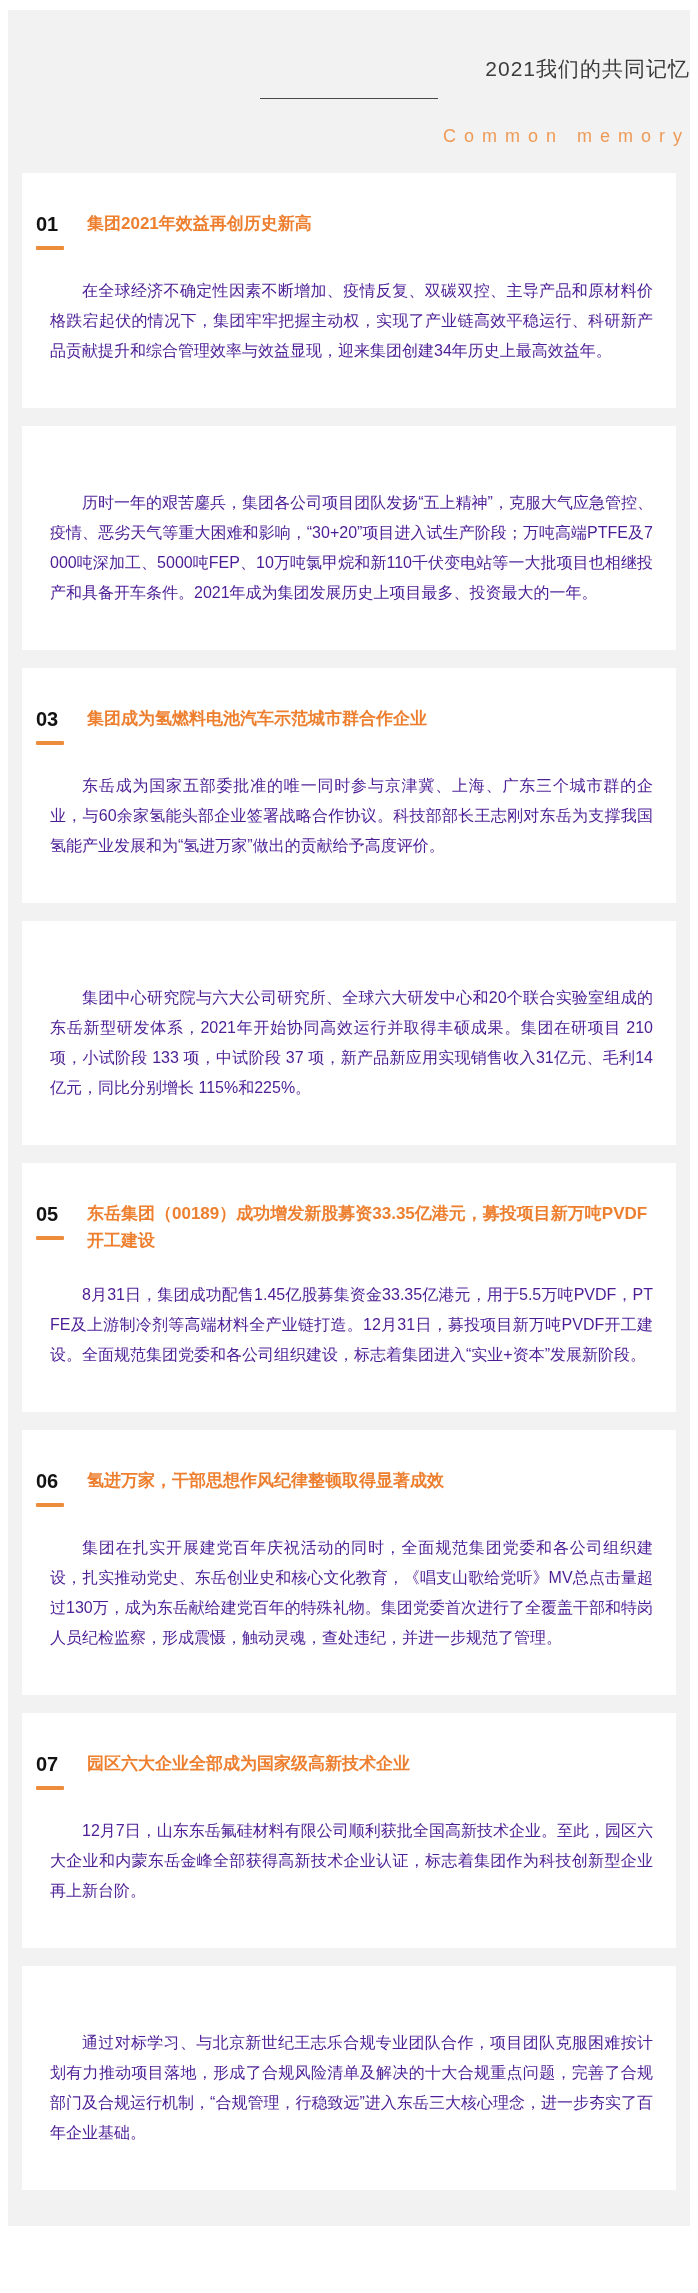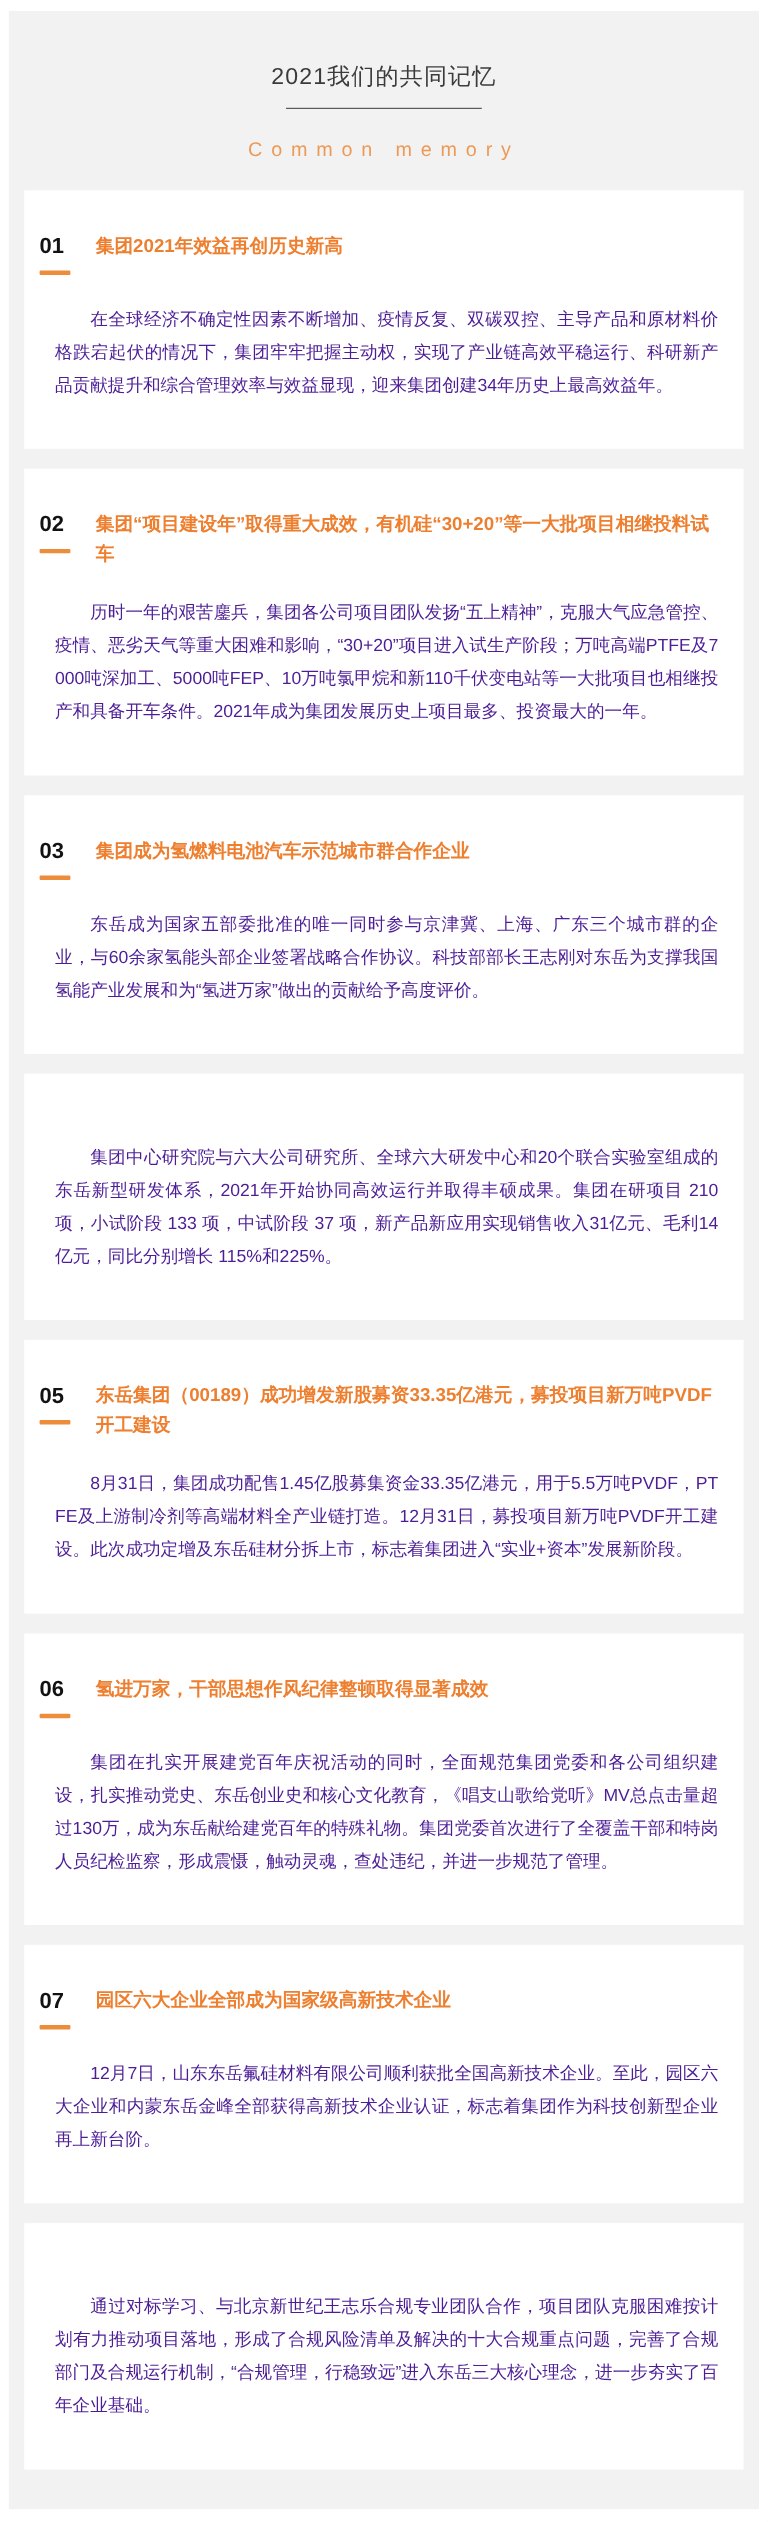--- a/index.html
+++ b/index.html
@@ -9,21 +9,21 @@
     width: 698px;
     margin: 0 auto;
   }
   .page-wrap {
     background: #f2f2f2;
     margin: 10px 8px;
     padding: 1px 0 36px 0;
   }
   
   .header {
-    text-align: center;
+    text-align: right;
     padding-top: 44px;
     padding-bottom: 8px;
   }
   .header-title {
     font-size: 21px;
     font-weight: 400;
     color: #3b3b3b;
     letter-spacing: 1px;
   }
   .header-divider {
@@ -105,27 +105,20 @@
       <div class="num-col">
         <div class="num">01</div>
         <div class="num-underline"></div>
       </div>
       <div class="sec-title">集团2021年效益再创历史新高</div>
     </div>
     <div class="sec-body">在全球经济不确定性因素不断增加、疫情反复、双碳双控、主导产品和原材料价格跌宕起伏的情况下，集团牢牢把握主动权，实现了产业链高效平稳运行、科研新产品贡献提升和综合管理效率与效益显现，迎来集团创建34年历史上最高效益年。</div>
   </div>
 
   <div class="card">
-    <div class="card-head">
-      <div class="num-col">
-        <div class="num">02</div>
-        <div class="num-underline"></div>
-      </div>
-      <div class="sec-title">集团“项目建设年”取得重大成效，有机硅“30+20”等一大批项目相继投料试车</div>
-    </div>
     <div class="sec-body">历时一年的艰苦鏖兵，集团各公司项目团队发扬“五上精神”，克服大气应急管控、疫情、恶劣天气等重大困难和影响，“30+20”项目进入试生产阶段；万吨高端PTFE及7000吨深加工、5000吨FEP、10万吨氯甲烷和新110千伏变电站等一大批项目也相继投产和具备开车条件。2021年成为集团发展历史上项目最多、投资最大的一年。</div>
   </div>
 
   <div class="card">
     <div class="card-head">
       <div class="num-col">
         <div class="num">03</div>
         <div class="num-underline"></div>
       </div>
       <div class="sec-title">集团成为氢燃料电池汽车示范城市群合作企业</div>
@@ -138,21 +131,21 @@
   </div>
 
   <div class="card">
     <div class="card-head">
       <div class="num-col">
         <div class="num">05</div>
         <div class="num-underline"></div>
       </div>
       <div class="sec-title">东岳集团（00189）成功增发新股募资33.35亿港元，募投项目新万吨PVDF开工建设</div>
     </div>
-    <div class="sec-body">8月31日，集团成功配售1.45亿股募集资金33.35亿港元，用于5.5万吨PVDF，PTFE及上游制冷剂等高端材料全产业链打造。12月31日，募投项目新万吨PVDF开工建设。此次成功定增及东岳硅材分拆上市，标志着集团进入“实业+资本”发展新阶段。</div>
+    <div class="sec-body">8月31日，集团成功配售1.45亿股募集资金33.35亿港元，用于5.5万吨PVDF，PTFE及上游制冷剂等高端材料全产业链打造。12月31日，募投项目新万吨PVDF开工建设。全面规范集团党委和各公司组织建设，标志着集团进入“实业+资本”发展新阶段。</div>
   </div>
 
   <div class="card">
     <div class="card-head">
       <div class="num-col">
         <div class="num">06</div>
         <div class="num-underline"></div>
       </div>
       <div class="sec-title">氢进万家，干部思想作风纪律整顿取得显著成效</div>
     </div>

